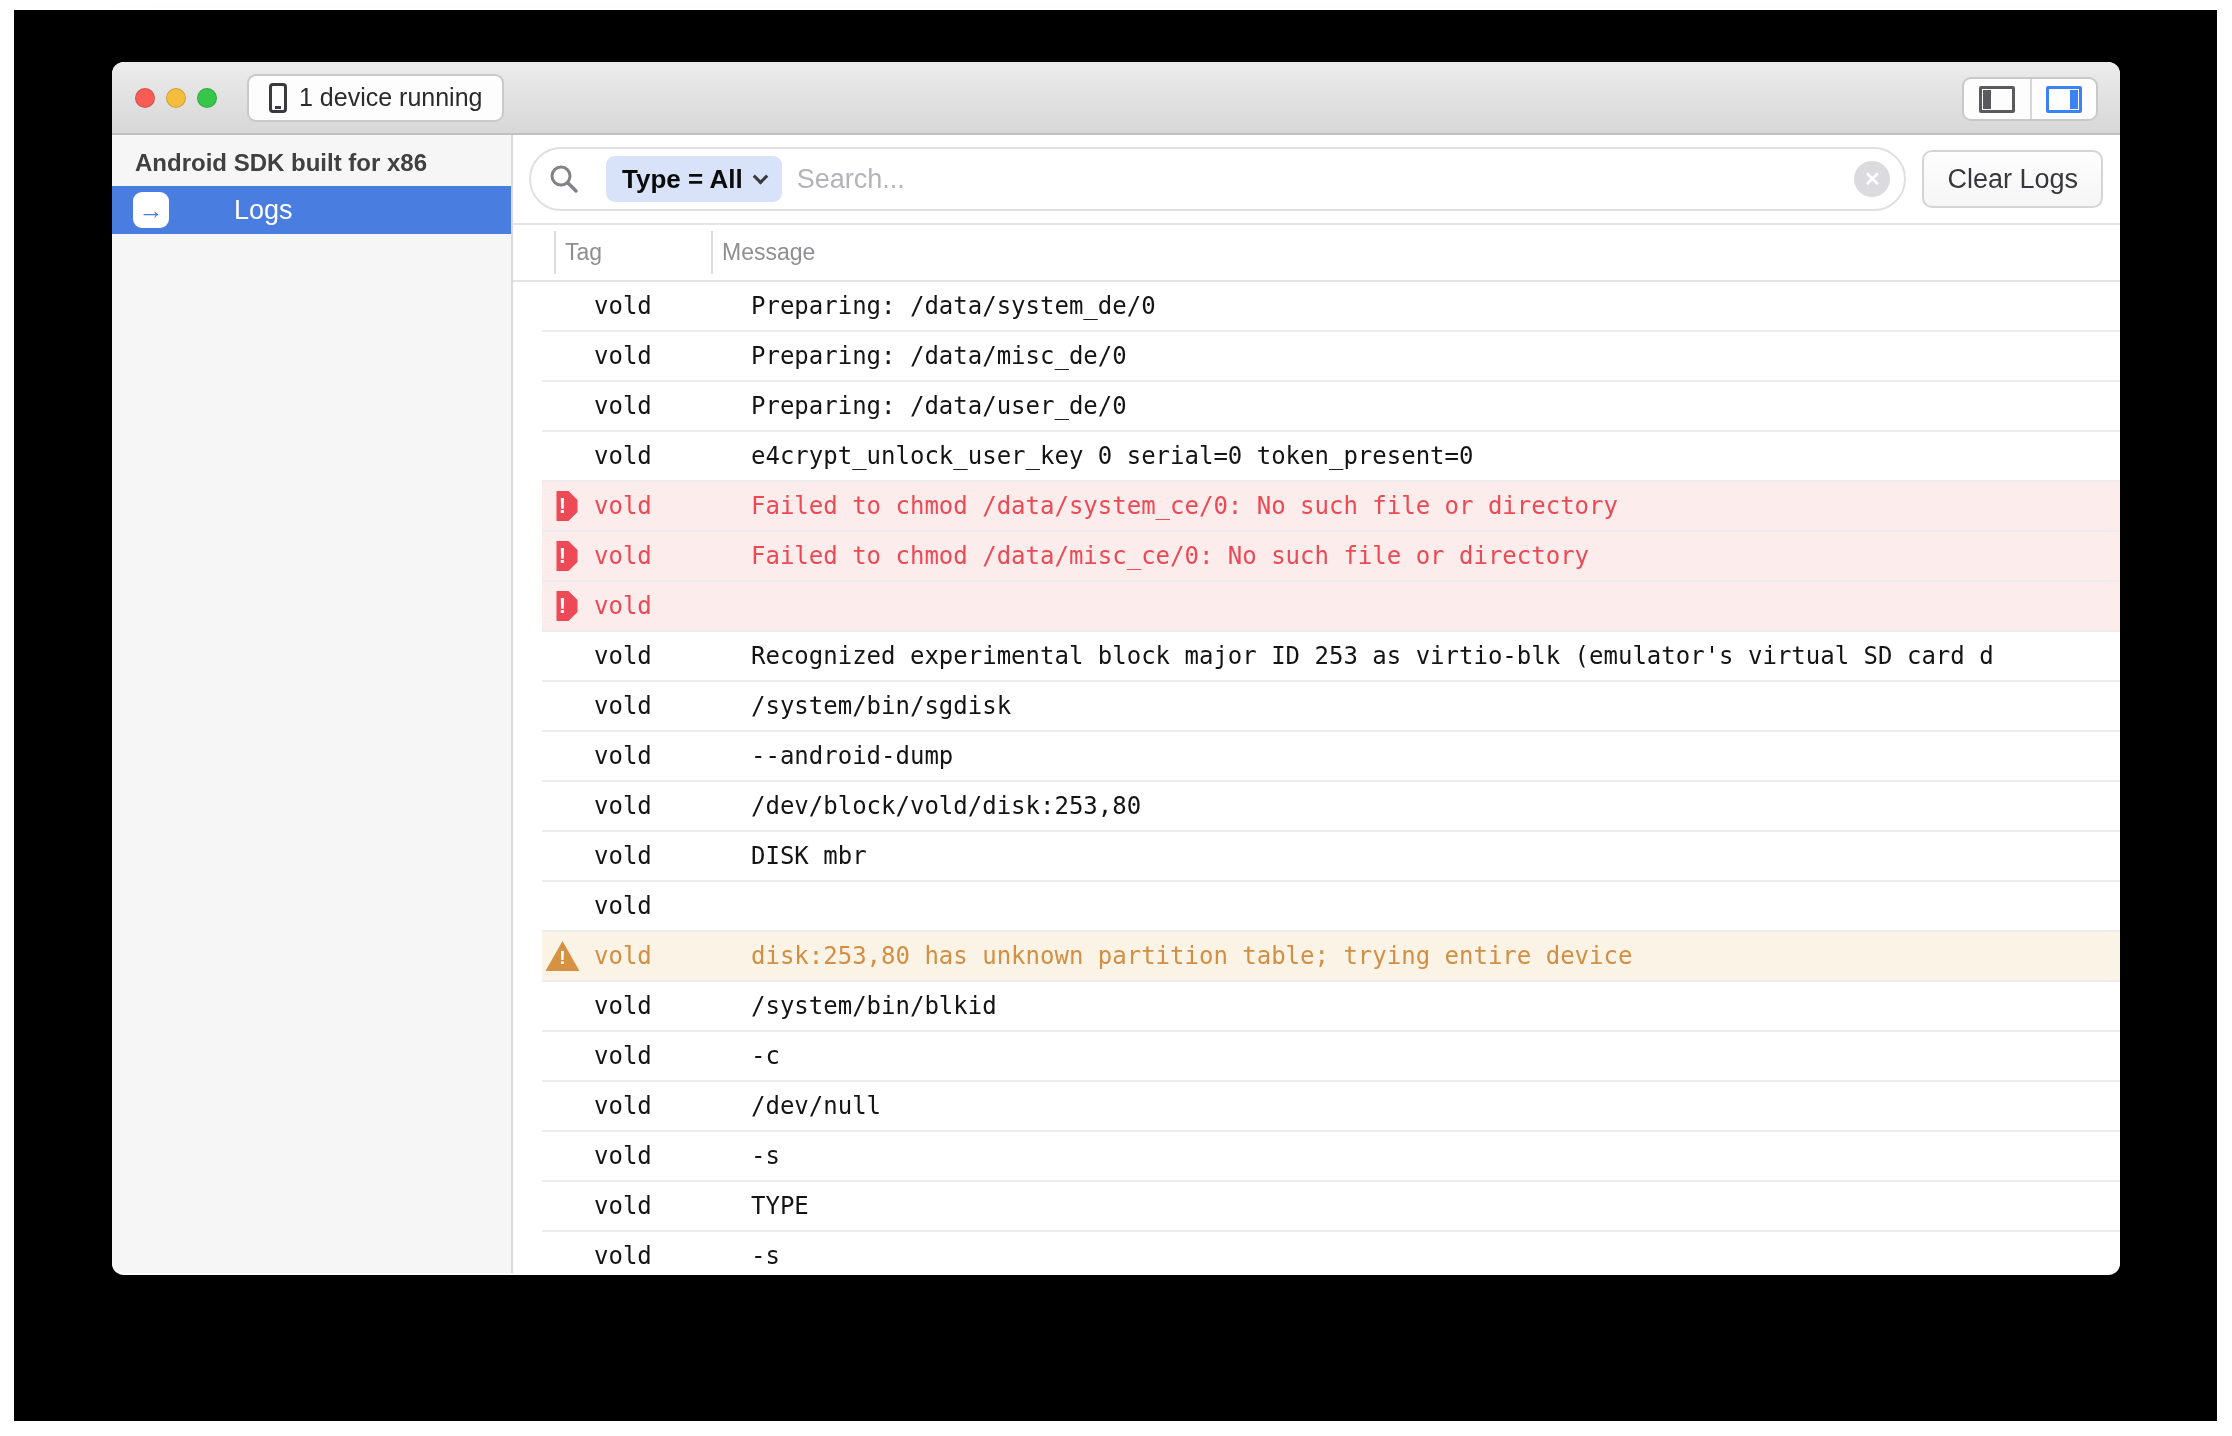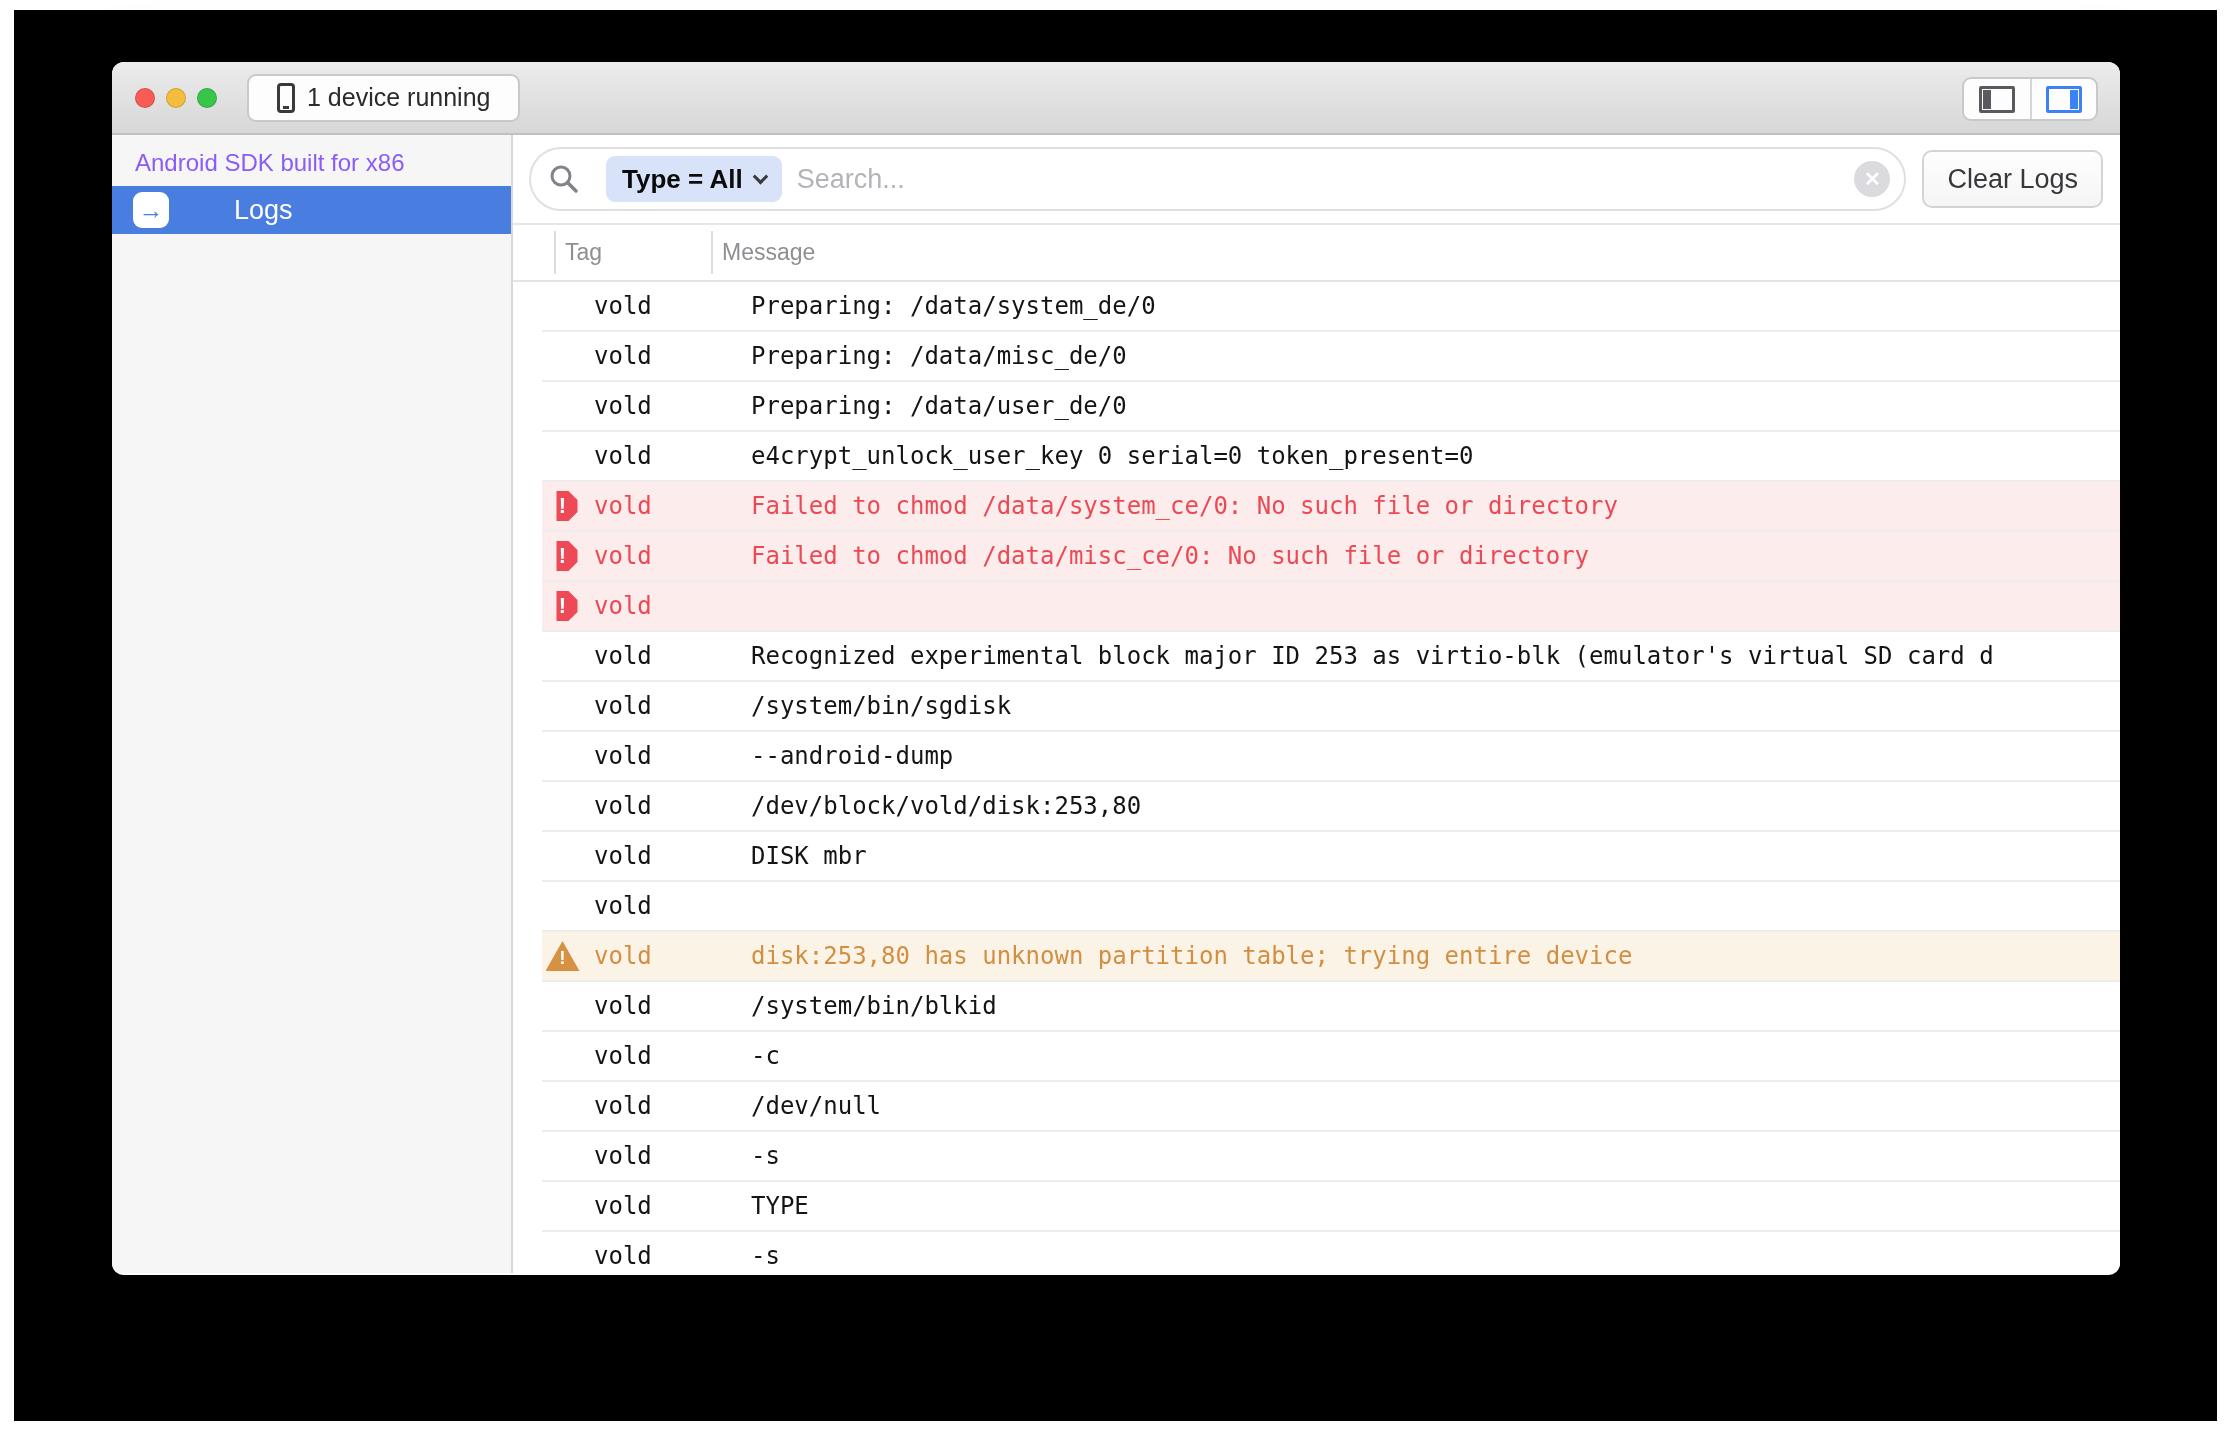--- a/index.html
+++ b/index.html
@@ -7,37 +7,37 @@
   .backdrop { position:absolute; left:14px; top:10px; width:2203px; height:1411px; background:#000000; }
   .window { position:absolute; left:112px; top:62px; width:2008px; height:1213px; background:#ffffff;
             border-radius:12px; overflow:hidden; box-shadow:0 24px 70px rgba(0,0,0,0.55); }
 
   
   .titlebar { height:73px; background:linear-gradient(#ECECEC,#D7D7D7); border-bottom:2px solid #C0C0C0;
               display:flex; align-items:center; position:relative; }
   .traffic { display:flex; gap:11px; margin-left:23px; }
   .tl { width:20px; height:20px; border-radius:50%; border:1px solid rgba(0,0,0,0.15); cursor:default; }
   .tl.red { background:#F85C55; } .tl.yellow { background:#F5BD3E; } .tl.green { background:#37C64A; }
-  .device-btn { margin-left:30px; height:48px; padding:0 28px; background:#FDFDFD; border:2px solid #C9C9C9;
+  .device-btn { margin-left:30px; height:48px; padding:0 20px; background:#FDFDFD; border:2px solid #C9C9C9;
                 border-radius:9px; display:flex; align-items:center; gap:12px; font-size:25px; color:#2B2B2E; }
   .phone-glyph { width:18px; height:30px; border:3px solid #3A3A3C; border-radius:4px; position:relative; }
   .phone-glyph::after { content:""; position:absolute; left:3px; right:3px; bottom:1px; height:3px; background:#3A3A3C; }
   .seg { position:absolute; right:22px; top:15px; display:flex; height:44px; border:2px solid #C9C9C9;
          border-radius:9px; background:#FDFDFD; overflow:hidden; }
   .seg-btn { width:66px; display:flex; align-items:center; justify-content:center; }
   .seg-btn + .seg-btn { border-left:2px solid #D6D6D6; }
   .panel-glyph { width:36px; height:27px; border:3px solid #5A5A5E; border-radius:2px; position:relative; }
   .panel-glyph.left::after { content:""; position:absolute; left:1px; top:1px; bottom:1px; width:8px; background:#5A5A5E; }
   .panel-glyph.blue { border-color:#3C82F7; }
   .panel-glyph.blue::after { content:""; position:absolute; right:1px; top:1px; bottom:1px; width:8px; background:#3C82F7; }
 
   
   .win-body { display:flex; height:1138px; }
   .sidebar { width:401px; background:#F6F6F6; border-right:2px solid #D9D9D9; flex:none; }
-  .sb-header { padding:14px 0 0 23px; font-size:24px; font-weight:normal; color:#8b5cf6; }
+  .sb-header { padding:14px 0 0 23px; font-size:24px; font-weight:bold; color:#404040; }
   .sb-item { margin-top:9px; height:48px; display:flex; align-items:center; gap:17px; padding-left:21px; cursor:default; }
   .sb-item.selected { background:#4A7DE0; color:#ffffff; }
   .sb-icon { width:36px; height:36px; background:#ffffff; border-radius:9px; display:flex; align-items:center;
              justify-content:center; color:#4A7DE0; font-size:25px; font-weight:bold; }
   .sb-label { font-size:27px; font-weight:normal;margin-left:48px; }
 
   .main { flex:1; background:#ffffff; display:flex; flex-direction:column; overflow:hidden; }
 
   
   .toolbar { height:90px; flex:none; display:flex; align-items:center; padding:0 17px 0 16px; gap:16px;

